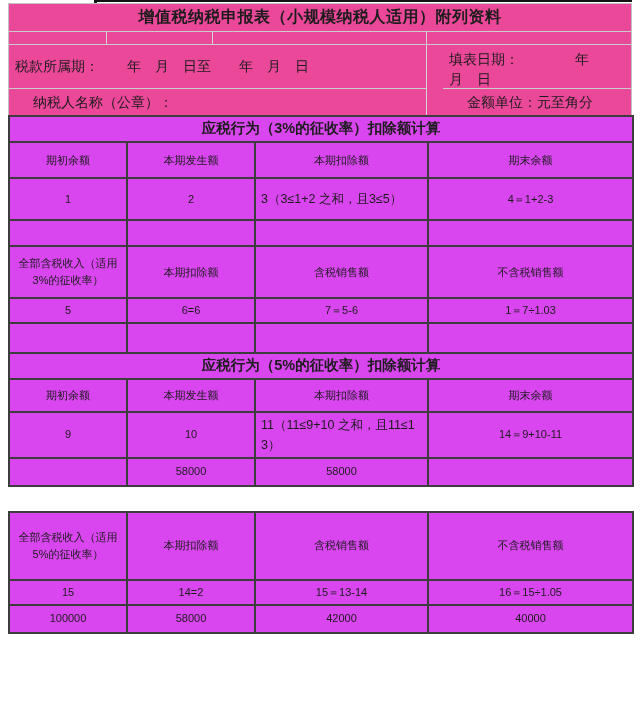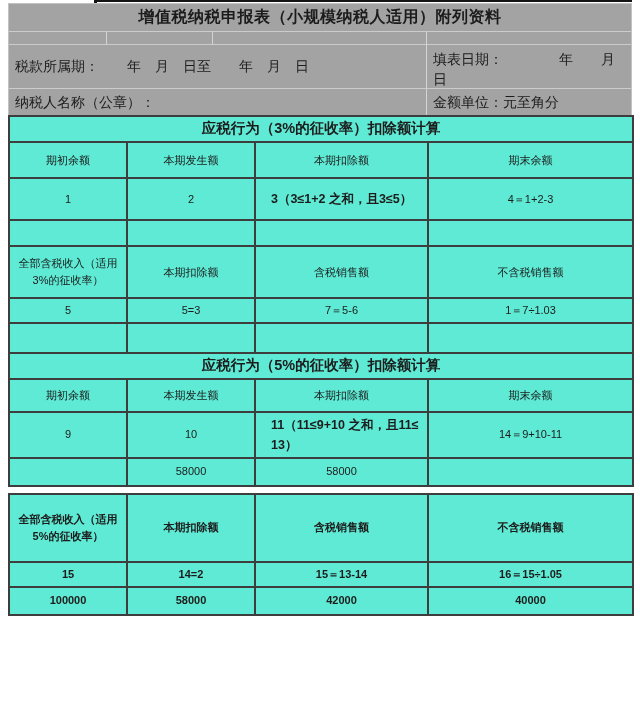--- a/index.html
+++ b/index.html
@@ -5,46 +5,46 @@
   html,body{margin:0;padding:0;}
   body{
     width:640px;height:710px;position:relative;background:#ffffff;
     font-family:"Liberation Sans","DejaVu Sans",sans-serif;
     color:#1c1c1c;-webkit-font-smoothing:antialiased;
   }
   .artifact{position:absolute;background:#141414;}
   .form{position:absolute;left:8px;top:3px;width:624px;}
 
   
-  .meta{border:1px solid #c2c2c2;border-bottom:0;background:#a3a3a3;}
+  .meta{border:1px solid #c2c2c2;border-bottom:0;background:#ec4899;}
   .m-title{
     height:27px;display:flex;align-items:center;justify-content:center;
     font-weight:bold;font-size:16px;letter-spacing:0.5px;
     border-bottom:1px solid #cccccc;white-space:nowrap;overflow:hidden;
   }
   .m-strip{display:grid;grid-template-columns:98px 106px 214px 1fr;height:13px;}
   .m-strip > div{border-right:1px solid #d4d4d4;border-bottom:1px solid #cccccc;}
   .m-strip > div:last-child{border-right:0;}
-  .m-row{display:grid;grid-template-columns:418px 1fr;}
+  .m-row{display:grid;grid-template-columns:418px 1fr;gap:16px;}
   .m-row > div{padding:2px 6px;display:flex;align-items:center;font-size:14px;line-height:1.45;}
   .m-row > div:first-child{border-right:1px solid #d4d4d4;}
   .m-row.r-period > div{height:44px;box-sizing:border-box;border-bottom:1px solid #cccccc;}
   .m-row.r-period > div:last-child{display:block;padding-top:4px;}
-  .m-row.r-name > div{height:26px;box-sizing:border-box;}
+  .m-row.r-name > div{height:26px;box-sizing:border-box;margin-left:18px;}
 
   
-  table{border-collapse:collapse;table-layout:fixed;width:624px;background:#5eead4;}
+  table{border-collapse:collapse;table-layout:fixed;width:624px;background:#d946ef;}
   td{
     border:2px solid #3d3d3d;text-align:center;vertical-align:middle;
     font-size:11px;padding:2px 4px;overflow:hidden;line-height:1.5;
     word-break:break-all;
   }
   tr.sec td{font-weight:bold;font-size:14.5px;padding:1px 2px;}
-  td.lft{text-align:left;padding-left:15px;font-size:12.5px;line-height:1.6;font-weight:bold;}
-  table.t4{margin-top:6px;font-weight:bold;}
+  td.lft{text-align:left;padding-left:5px;font-size:12.5px;line-height:1.6;}
+  table.t4{margin-top:24px;}
 </style>
 </head>
 <body>
 
 <div class="artifact" style="left:95px;top:0;width:537px;height:2px;"></div>
 <div class="artifact" style="left:94px;top:0;width:3px;height:9px;"></div>
 
 <div class="form">
 
   <div class="meta">
@@ -97,21 +97,21 @@
     </tr>
 
     <tr style="height:52px">
       <td>全部含税收入（适用3%的征收率）</td>
       <td>本期扣除额</td>
       <td>含税销售额</td>
       <td>不含税销售额</td>
     </tr>
     <tr style="height:25px">
       <td>5</td>
-      <td>5=3</td>
+      <td>6=6</td>
       <td>7＝5-6</td>
       <td>1＝7÷1.03</td>
     </tr>
     <tr style="height:30px">
       <td></td>
       <td></td>
       <td></td>
       <td></td>
     </tr>
 

